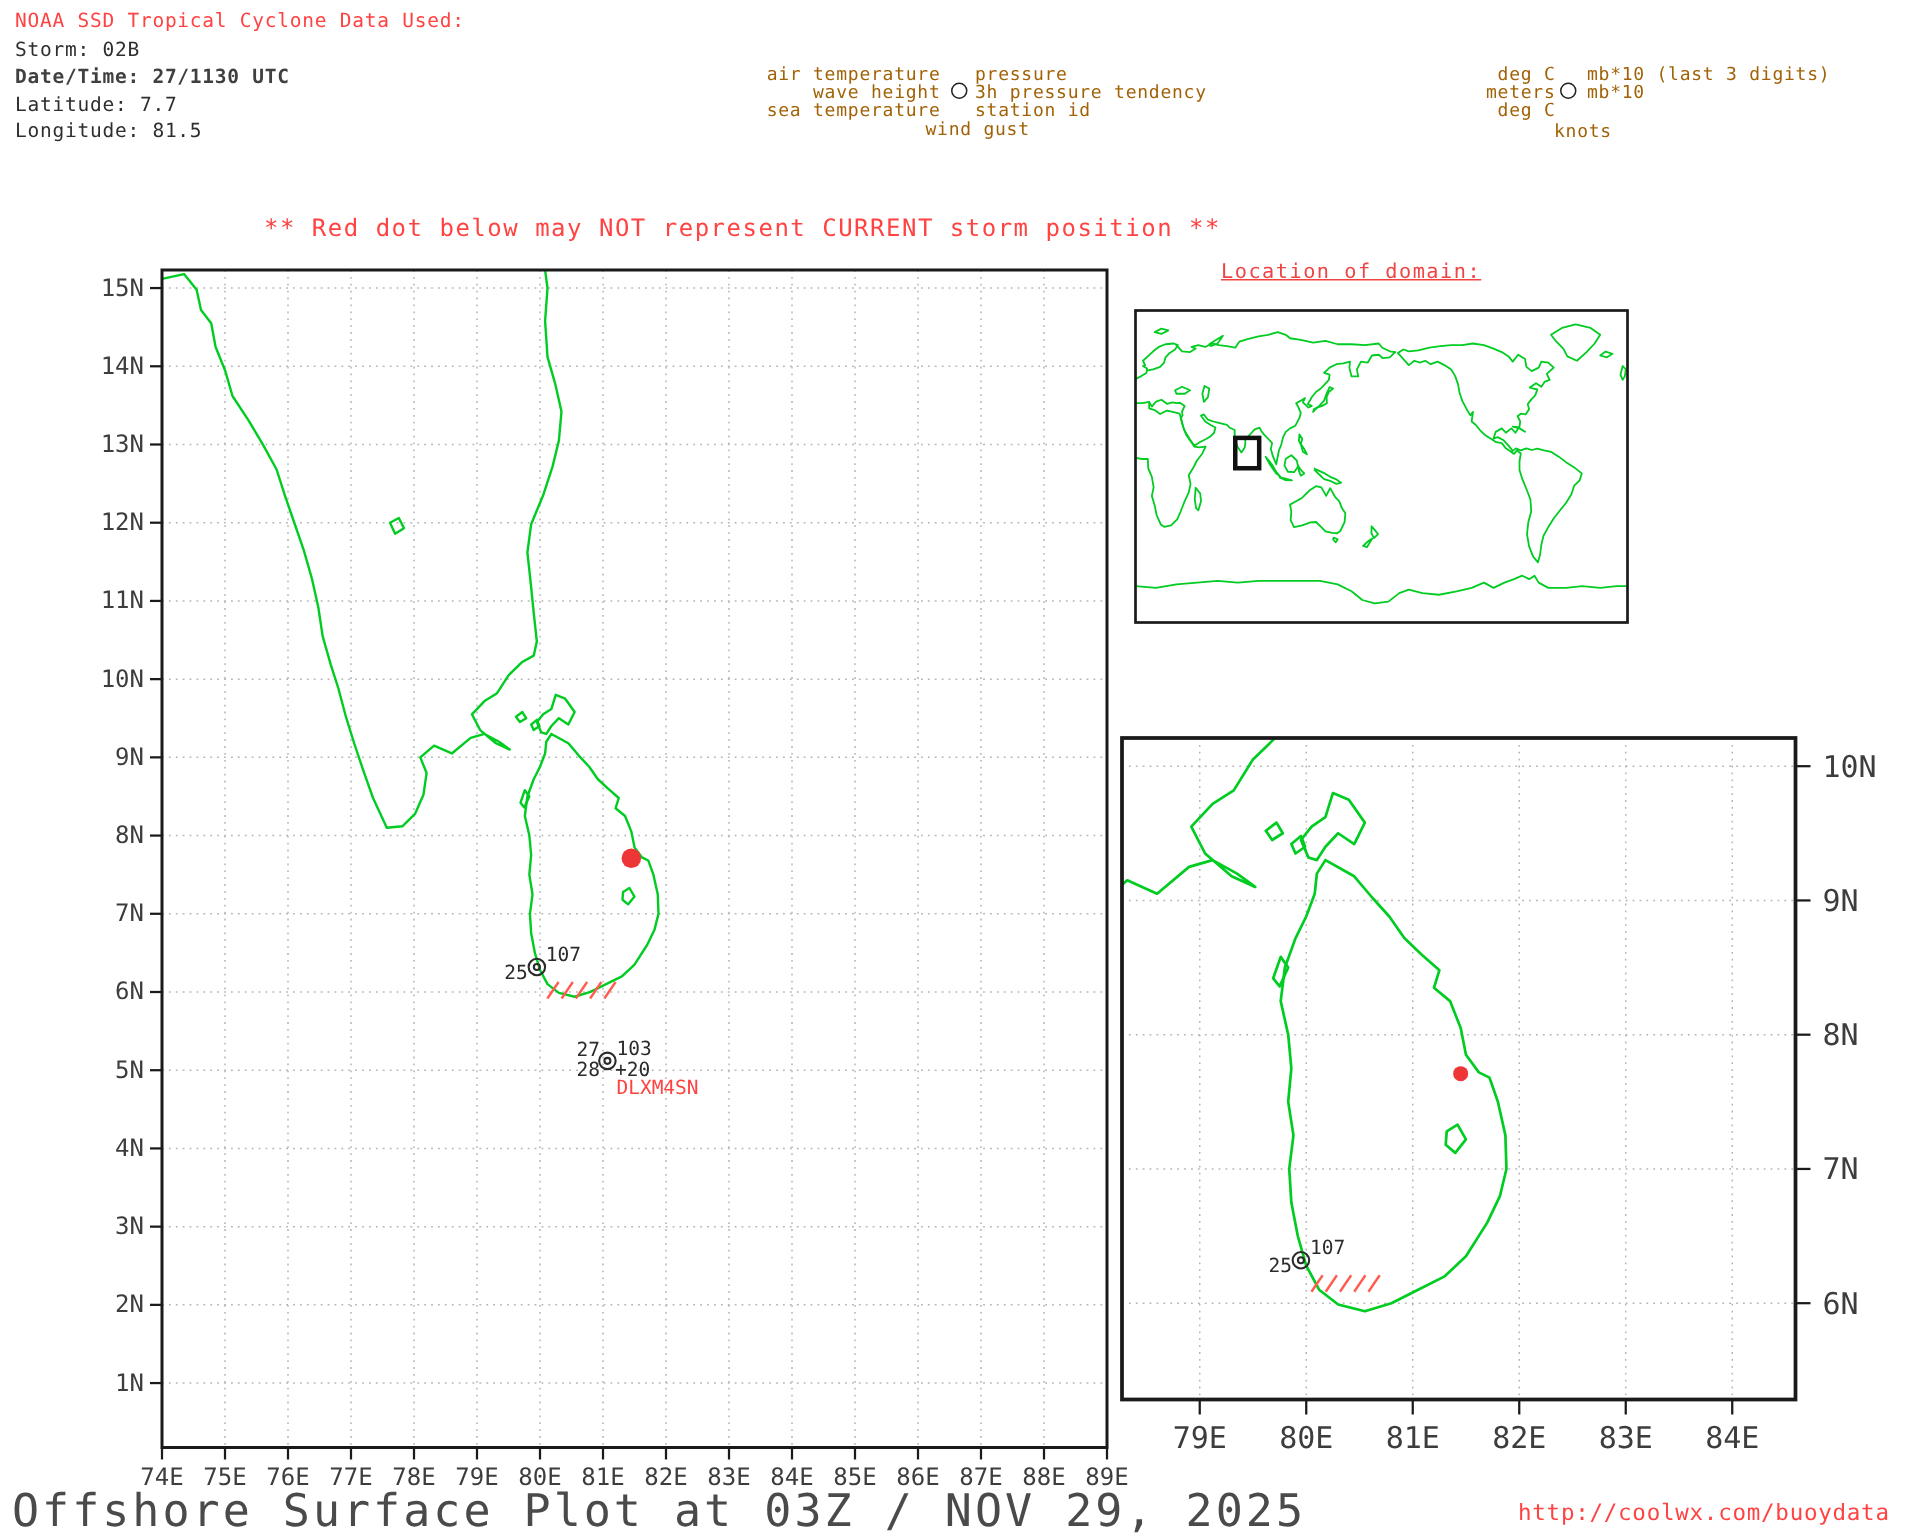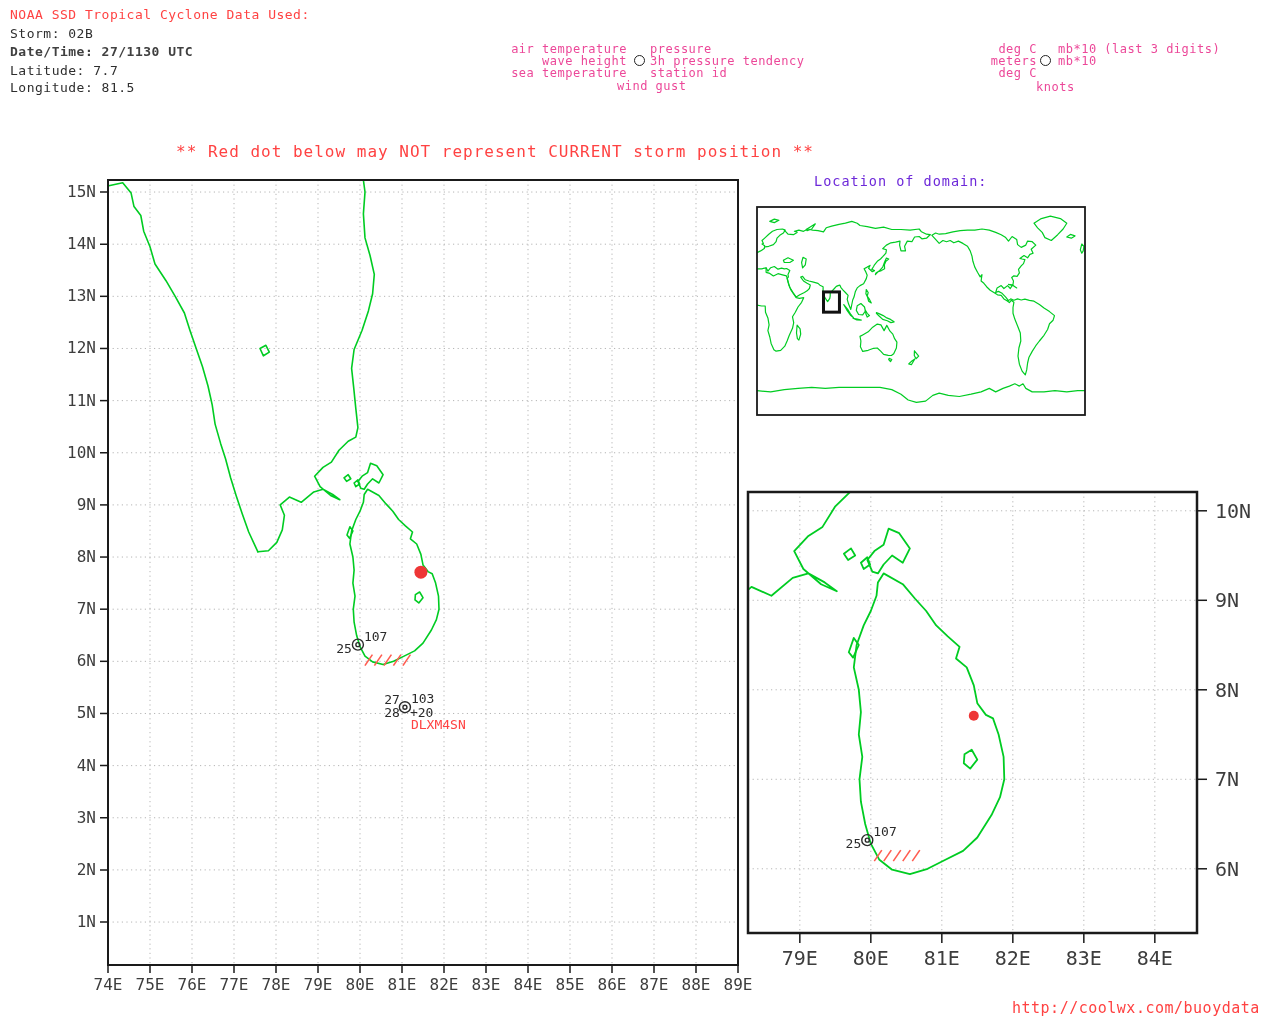--- a/index.html
+++ b/index.html
@@ -1,26 +1,26 @@
 <!DOCTYPE html>
 <html><head>
 <meta charset="utf-8">
 <style>
   html,body{margin:0;padding:0;background:#ffffff;}
   #page{position:relative;width:1280px;height:1024px;background:#ffffff;overflow:hidden;
-        font-family:"DejaVu Sans Mono","Liberation Mono",monospace;border-radius:24px;}
+        font-family:"DejaVu Sans Mono","Liberation Mono",monospace;}
   .t{position:absolute;white-space:pre;}
   .ra{transform:translateX(-100%);}
   .hdr{font-size:13px;letter-spacing:0.5px;color:#2e2e2e;line-height:18px;}
   .hdr-red{color:#ff4242;}
   .hdr-bold{color:#404040;font-weight:bold;}
   .caution{font-size:21px;letter-spacing:1.5px;color:#ff5e5e;}
   .warn{font-size:16px;letter-spacing:1px;color:#ff4242;}
-  .leg{font-size:12px;letter-spacing:0.5px;color:#ec4899;}
-  .loc{font-size:13.5px;letter-spacing:1px;color:#6d28d9;}
+  .leg{font-size:12px;letter-spacing:0.5px;color:#a16207;}
+  .loc{font-size:13.5px;letter-spacing:1px;color:#ef4444;text-decoration:underline;}
   .bigtitle{font-size:30px;letter-spacing:2px;color:#4a4a4a;}
   .url{font-size:15px;letter-spacing:0.5px;color:#ff4242;}
   .legcircle{position:absolute;width:11px;height:11px;border:1.4px solid #222;border-radius:50%;box-sizing:border-box;}
   svg{position:absolute;overflow:visible;}
   svg text{font-family:"DejaVu Sans Mono","Liberation Mono",monospace;}
 </style>
 </head>
 <body>
 
 <div id="page">
@@ -279,15 +279,16 @@
       <line x1="449" y1="108.29500000000007" x2="459" y2="108.29500000000007" stroke="#1a1a1a" stroke-width="1.5"></line>
       <text x="467" y="115.29500000000007" text-anchor="start" fill="#3d3d3d" font-size="20">9N</text>
       <line x1="449" y1="197.79500000000007" x2="459" y2="197.79500000000007" stroke="#1a1a1a" stroke-width="1.5"></line>
       <text x="467" y="204.79500000000007" text-anchor="start" fill="#3d3d3d" font-size="20">8N</text>
       <line x1="449" y1="287.2950000000001" x2="459" y2="287.2950000000001" stroke="#1a1a1a" stroke-width="1.5"></line>
       <text x="467" y="294.2950000000001" text-anchor="start" fill="#3d3d3d" font-size="20">7N</text>
       <line x1="449" y1="376.7950000000001" x2="459" y2="376.7950000000001" stroke="#1a1a1a" stroke-width="1.5"></line>
       <text x="467" y="383.7950000000001" text-anchor="start" fill="#3d3d3d" font-size="20">6N</text>
     </svg>
 
+  <div class="t bigtitle" style="left:8px;top:990px">Offshore Surface Plot at 03Z / NOV 29, 2025</div>
   <div class="t url" style="left:1012px;top:999px">http://coolwx.com/buoydata</div>
 
 </div>
 
 </body></html>

